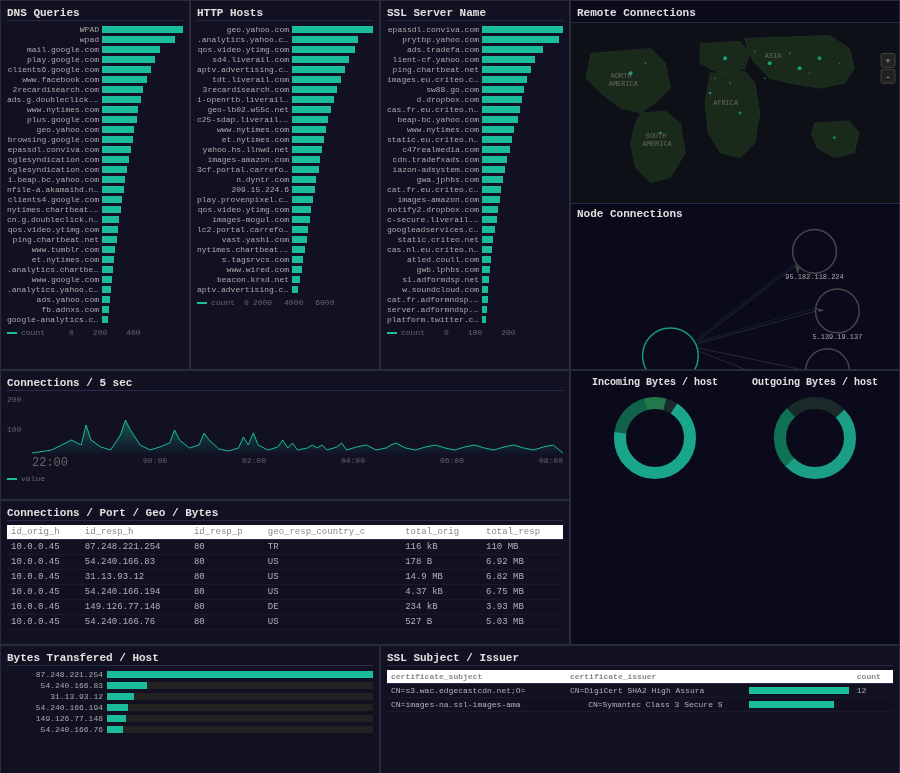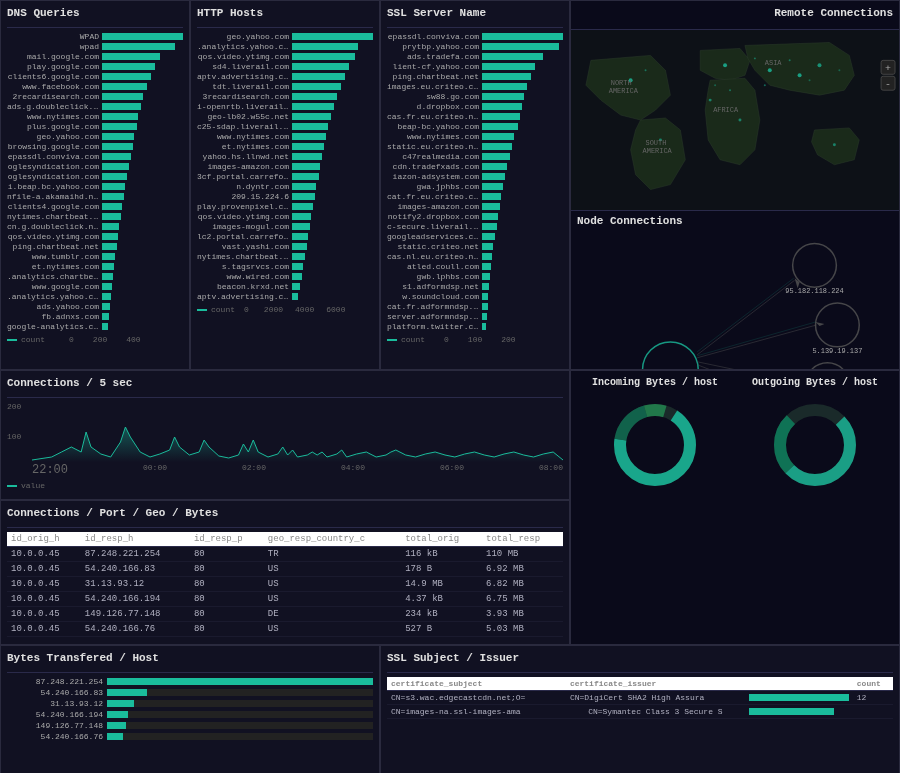--- a/index.html
+++ b/index.html
@@ -26,21 +26,21 @@
       padding: 6px;
       overflow: hidden;
       position: relative;
     }
     .panel-title {
       color: #e0e0e0;
       font-size: 11px;
       font-weight: bold;
       margin-bottom: 4px;
       border-bottom: 1px solid #2a2a4a;
-      padding-bottom: 8px;
+      padding-bottom: 1px;
     }
     
     .dns-panel {
       grid-column: 1;
       grid-row: 1;
     }
     
     .http-panel {
       grid-column: 2;
       grid-row: 1;
@@ -570,21 +570,21 @@
           <div class="bar-label">aptv.advertising.com</div>
           <div class="bar-track">
             <div class="bar-fill" style="width: 8%;"></div>
           </div>
         </div>
       </div>
     <div class="axis-label">
       <span class="legend-dot"></span>
       <span>count</span>
       <span style="margin-left:5px; color:#666">0</span>
-      <span style="margin-left:11px; color:#666">2000</span>
+      <span style="margin-left:0; color:#666">2000</span>
       <span style="margin-left:8px; color:#666">4000</span>
       <span style="margin-left:8px; color:#666">6000</span>
     </div>
   </div>
 
   <div class="panel ssl-panel">
     <div class="panel-title">SSL Server Name</div>
     <div id="ssl-bars">
         <div class="bar-row">
           <div class="bar-label">epassdl.conviva.com</div>
@@ -770,21 +770,21 @@
     <div class="axis-label">
       <span class="legend-dot"></span>
       <span>count</span>
       <span style="margin-left:15px; color:#666">0</span>
       <span style="margin-left:15px; color:#666">100</span>
       <span style="margin-left:15px; color:#666">200</span>
     </div>
   </div>
 
   <div class="panel remote-panel" style="padding:0; display:flex; flex-direction:column;">
-    <div style="padding:6px 6px 2px; border-bottom:1px solid #2a2a4a;text-align:right;">
+    <div style="padding:6px 6px 2px; border-bottom:1px solid #2a2a4a;">
       <div class="panel-title" style="border-bottom:none; margin-bottom:0;">Remote Connections</div>
     </div>
 
     <div style="flex:0 0 180px; position:relative; overflow:hidden;">
       <svg width="100%" height="180" viewBox="0 0 330 180" style="background:#0d1117;">
 
         <path d="M20,30 L80,25 L95,40 L100,65 L85,80 L70,90 L50,85 L30,70 L15,55 Z" fill="#1a2a1a" stroke="#2a3a2a" stroke-width="0.5"></path>
 
         <path d="M70,90 L95,88 L110,100 L115,130 L100,155 L80,160 L65,145 L60,120 L65,100 Z" fill="#1a2a1a" stroke="#2a3a2a" stroke-width="0.5"></path>
 

